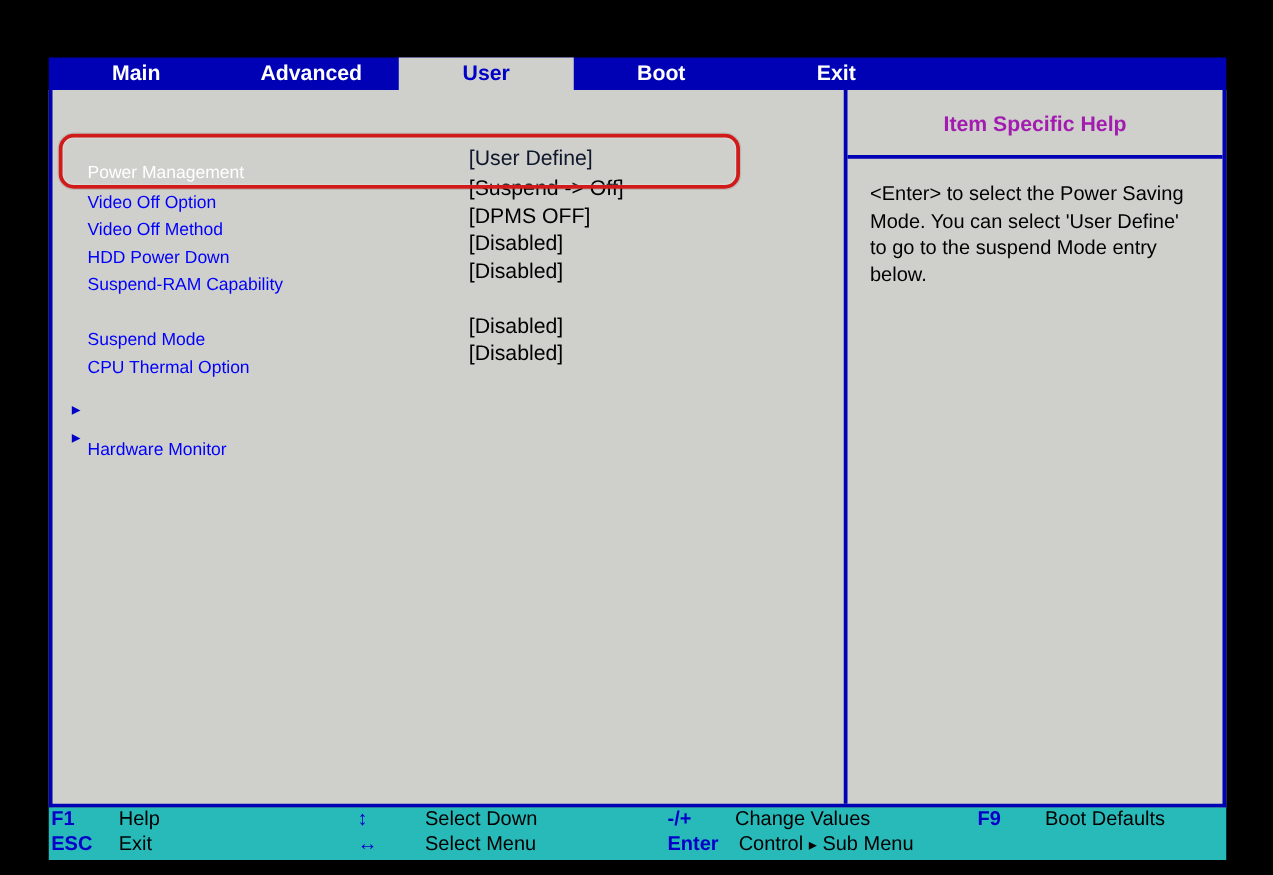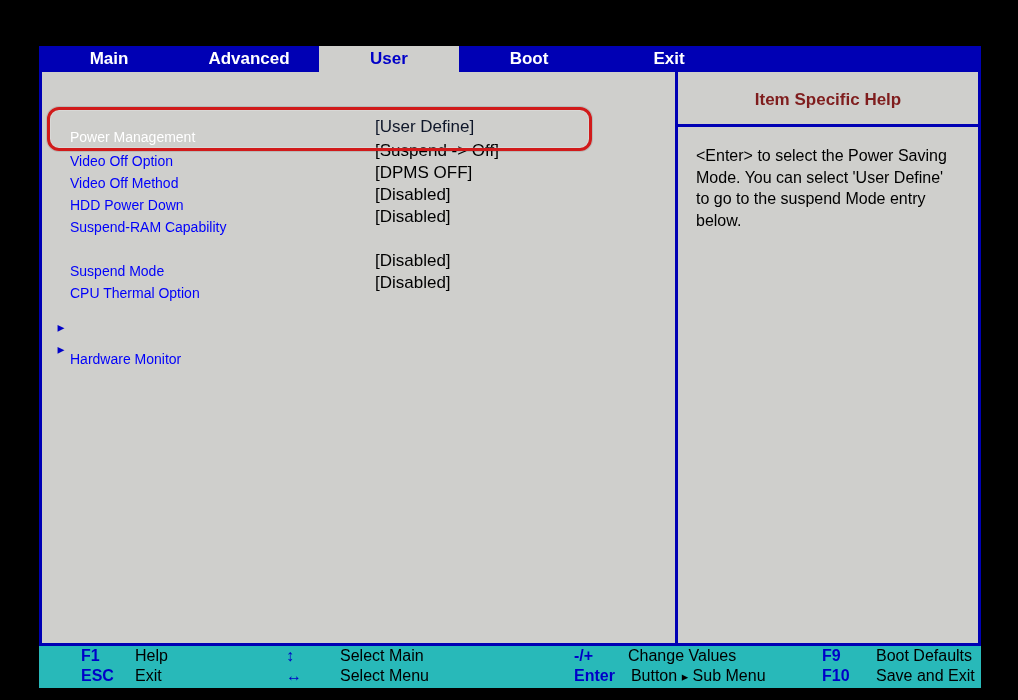--- a/index.html
+++ b/index.html
@@ -56,21 +56,21 @@
   .help {
     width: 303px;
     border-left: 3px solid #0000b4;
     display: flex;
     flex-direction: column;
   }
   .help-title {
     text-align: center;
     padding: 18px 10px 14px 10px;
     font-weight: 600;
-    color: #7f1d1d;
+    color: #a21caf;
     border-bottom: 3px solid #0000b4;
     font-size: 17px;
   }
   .help-body {
     padding: 18px 18px;
     color: #000;
     font-size: 16px;
     line-height: 1.35;
   }
   
@@ -127,21 +127,21 @@
     grid-template-rows: 20px 20px;
     padding: 0 2px 2px 2px;
   }
   .fcell {
     display: flex;
     align-items: center;
     gap: 16px;
     font-size: 16px;
     white-space: nowrap;
   }
-  .fkey { color: #0000c8; font-weight: 700; min-width: 38px; margin-left: 40px; }
+  .fkey { color: #0000c8; font-weight: 700; min-width: 38px; }
   .blk { color: #000; }
   .fcell .sym { color: #0000c8; font-weight: 700; display:inline-block; min-width:38px; text-align:left;}
   .fcell .arrow-sym { color:#000; font-size:13px; }
 </style>
 </head>
 <body>
 
 <div class="bios">
 
   <div class="tabbar">
@@ -225,41 +225,37 @@
 
   </div>
 
   <div class="footer">
     <div class="fcell">
       <span class="fkey">F1</span>
       <span class="blk">Help</span>
     </div>
     <div class="fcell">
       <span class="sym">↕</span>
-      <span class="blk">Select Main</span>
+      <span class="blk">Select Down</span>
     </div>
     <div class="fcell">
       <span class="fkey">-/+</span>
       <span class="blk">Change Values</span>
     </div>
     <div class="fcell">
       <span class="fkey">F9</span>
       <span class="blk">Boot Defaults</span>
     </div>
     <div class="fcell">
       <span class="fkey">ESC</span>
       <span class="blk">Exit</span>
     </div>
     <div class="fcell">
       <span class="sym">↔</span>
       <span class="blk">Select Menu</span>
     </div>
     <div class="fcell">
       <span class="fkey">Enter</span>
-      <span class="blk"><span>Button</span> <span class="arrow-sym">▸</span> <span>Sub Menu</span></span>
-    </div>
-    <div class="fcell">
-      <span class="fkey">F10</span>
-      <span class="blk">Save and Exit</span>
+      <span class="blk"><span>Control</span> <span class="arrow-sym">▸</span> <span>Sub Menu</span></span>
     </div>
   </div>
 
 </div>
 
 </body></html>

